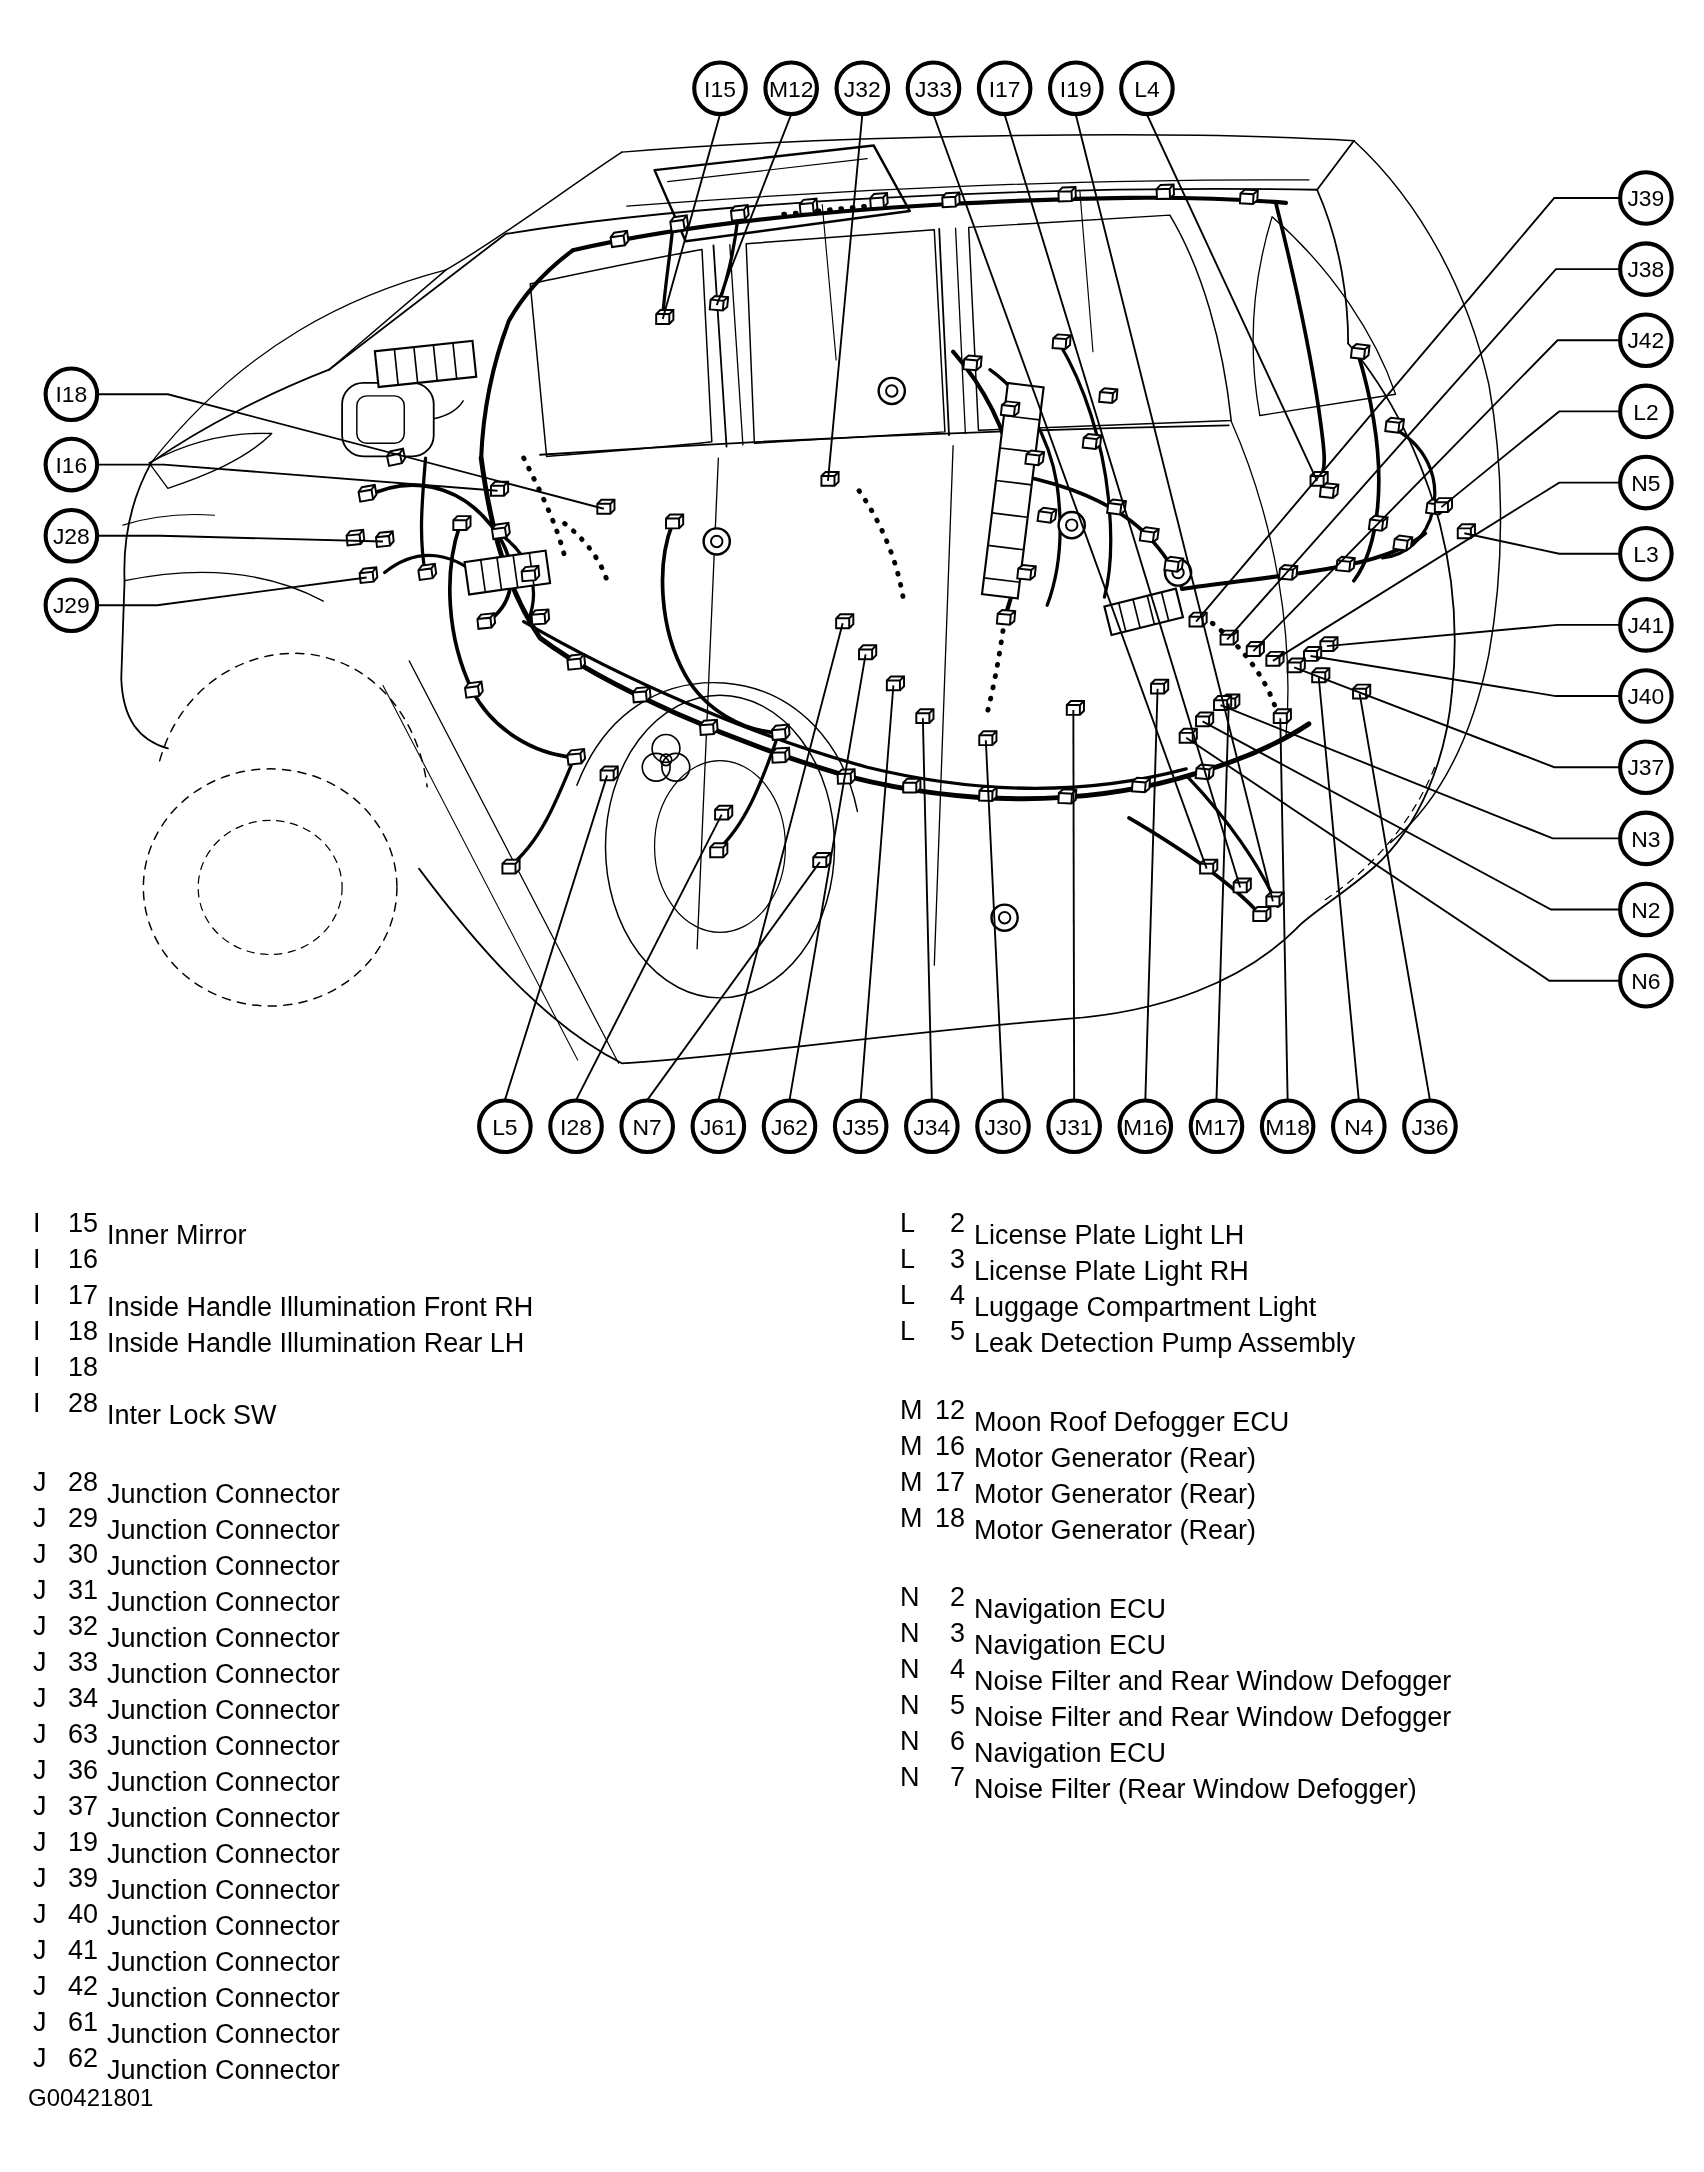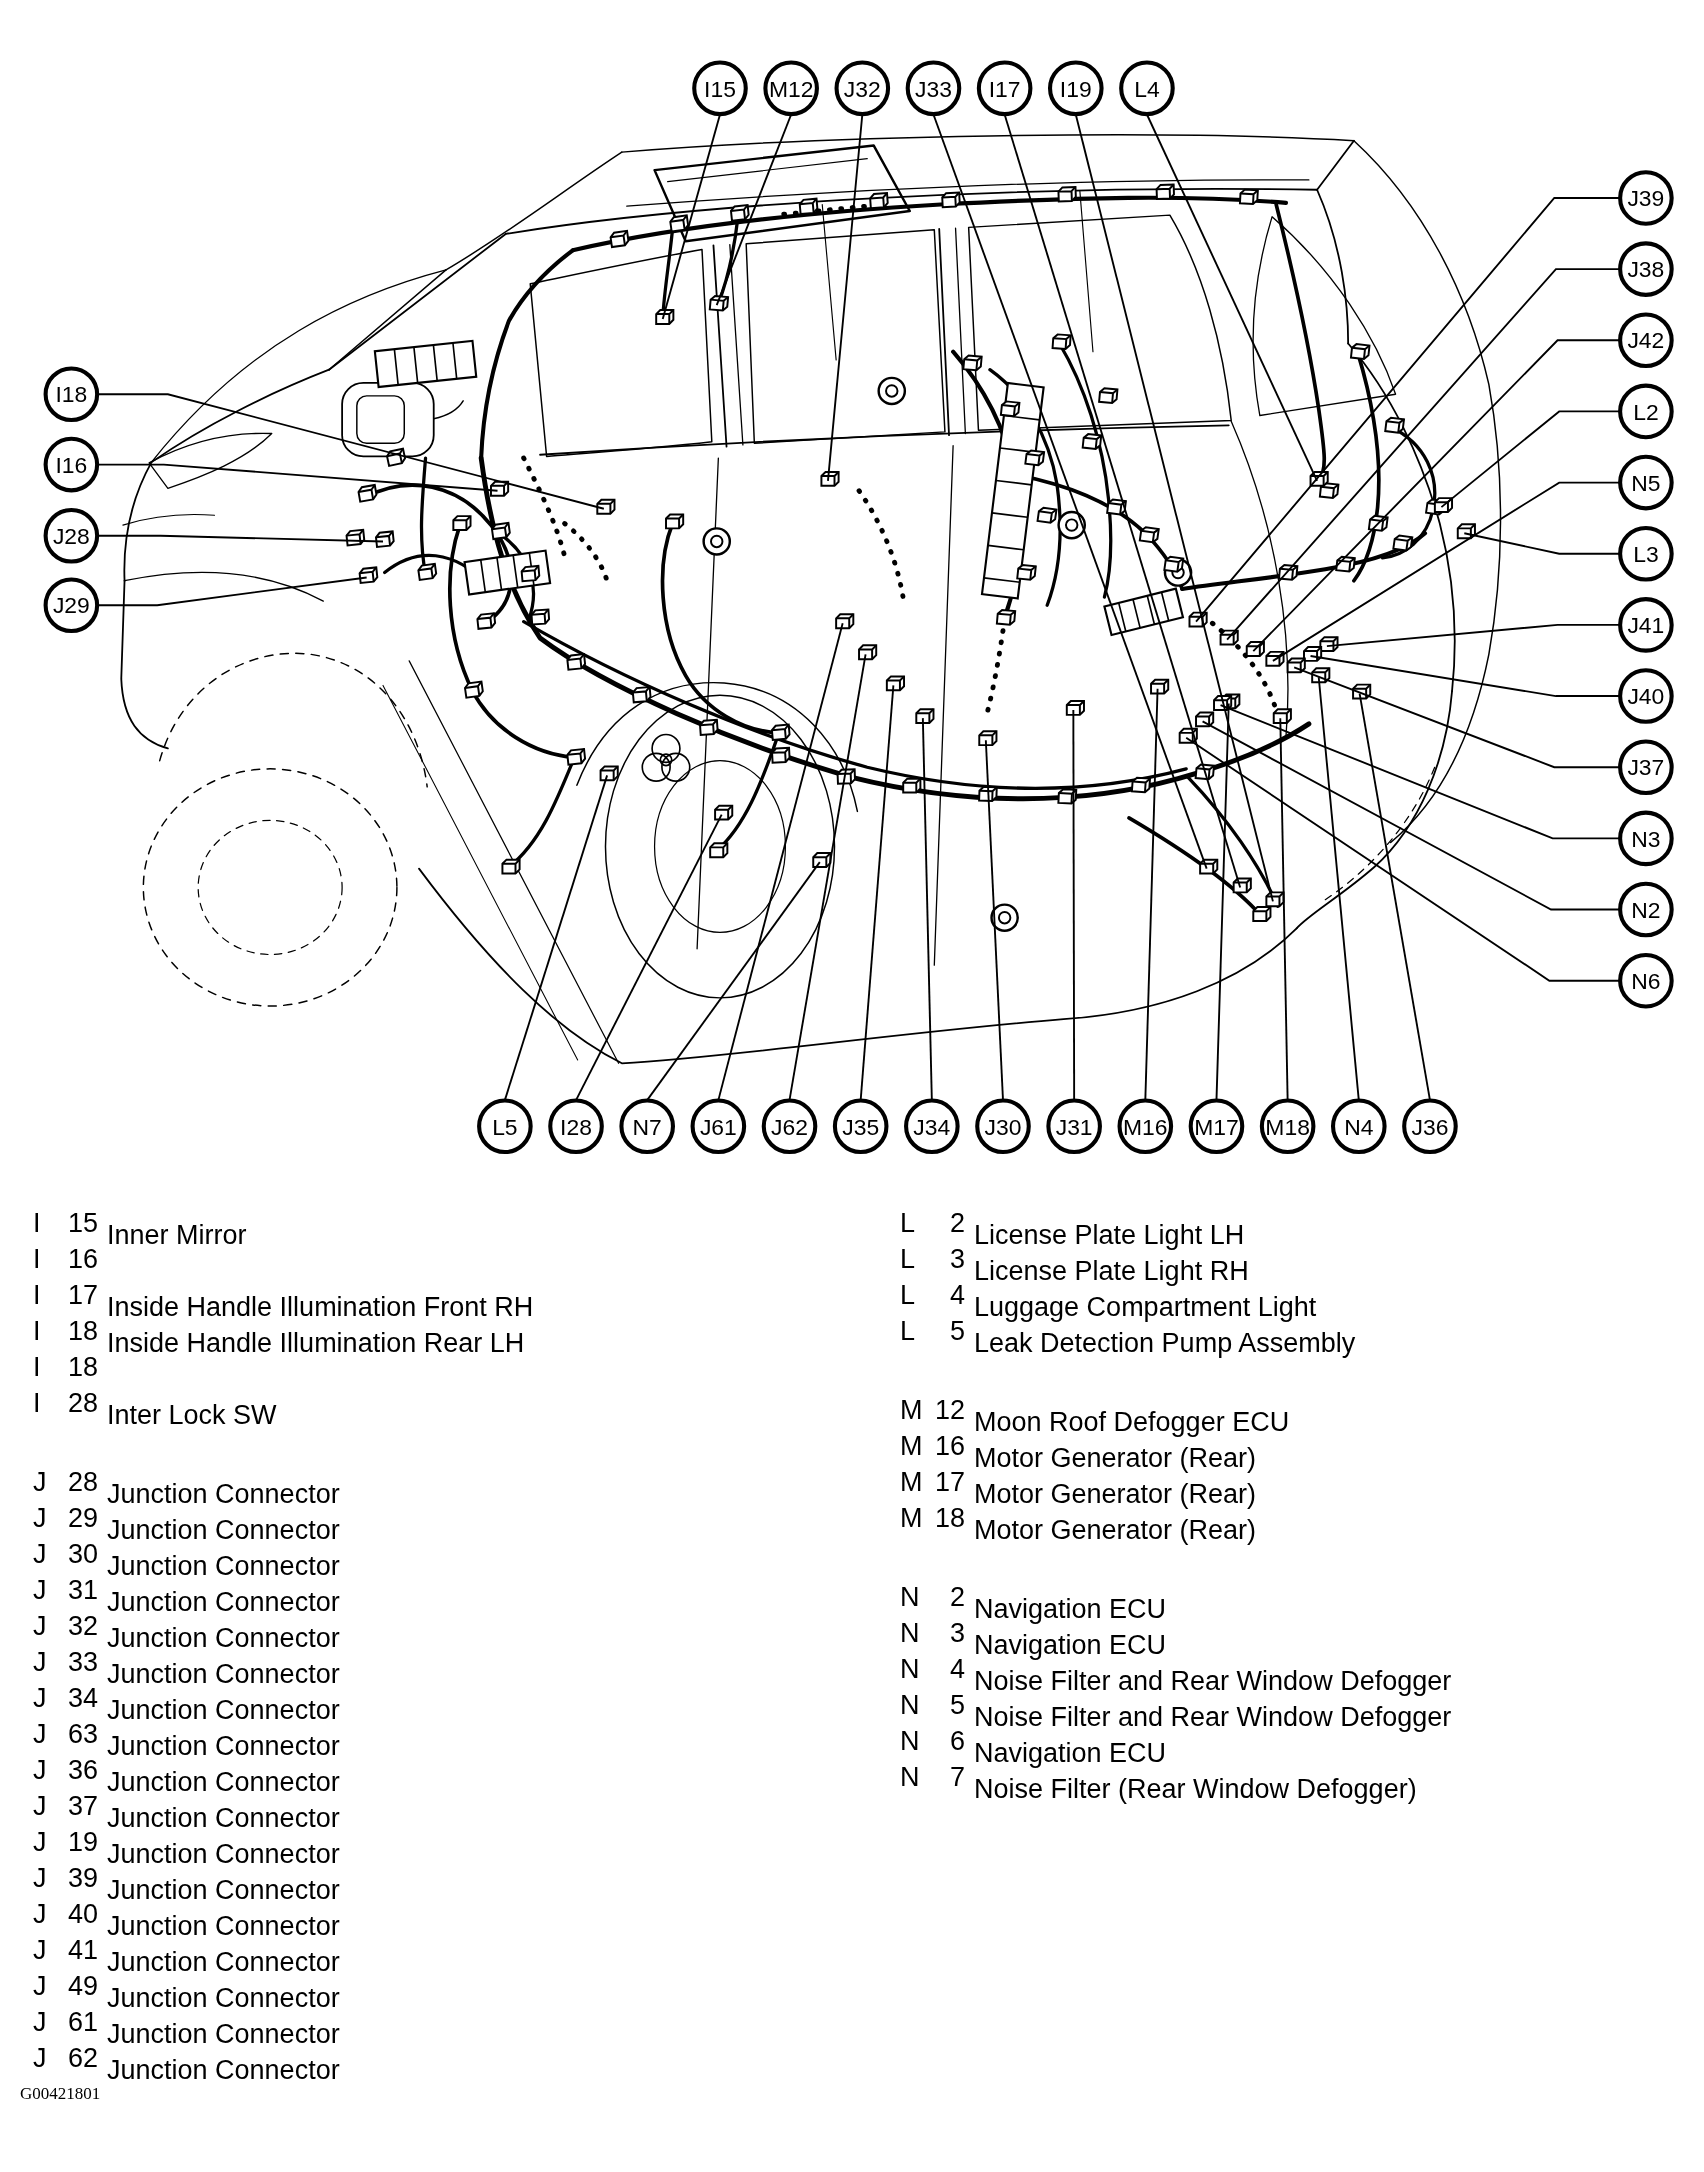--- a/index.html
+++ b/index.html
@@ -7,21 +7,21 @@
   #diagram{position:absolute;left:0;top:0;}
   .legend-col{position:absolute;top:1205px;}
   #legend-left{left:33px;}
   #legend-right{left:900px;}
   .legend-group + .legend-group{margin-top:43px;}
   .legend-row{display:flex;height:36px;line-height:36px;font-size:27px;white-space:nowrap;}
   .legend-code{display:inline-flex;width:65px;flex:none;}
   .legend-code .letter{flex:none;}
   .legend-code .num{margin-left:auto;}
   .legend-name{margin-left:9px;margin-top:12px;}
-  #figure-code{position:absolute;left:20px;top:2084px;font-size:17px;font-family:Liberation Serif, serif;}
+  #figure-code{position:absolute;left:28px;top:2084px;font-size:24px;}
   svg text.callout-label{font-family:"Liberation Sans",sans-serif;font-size:28px;fill:#000;text-anchor:middle;}
 </style>
 </head>
 <body>
 
 <svg id="diagram" width="1705" height="1186" viewBox="0 0 2084 1450" xmlns="http://www.w3.org/2000/svg">
   <defs>
     <g id="cube">
       <path d="M-8,-6 L-3,-11 L13,-11 L13,1 L8,6 L-8,6 Z" fill="#fff" stroke="#000" stroke-width="2.4"></path>
       <path d="M-8,-6 L8,-6 L8,6 M8,-6 L13,-11" fill="none" stroke="#000" stroke-width="2.4"></path>
@@ -586,21 +586,21 @@
       <div class="legend-row">
         <span class="legend-code">
           <span class="letter">J</span>
           <span class="num">41</span>
         </span>
         <span class="legend-name">Junction Connector</span>
       </div>
       <div class="legend-row">
         <span class="legend-code">
           <span class="letter">J</span>
-          <span class="num">49</span>
+          <span class="num">42</span>
         </span>
         <span class="legend-name">Junction Connector</span>
       </div>
       <div class="legend-row">
         <span class="legend-code">
           <span class="letter">J</span>
           <span class="num">61</span>
         </span>
         <span class="legend-name">Junction Connector</span>
       </div>

